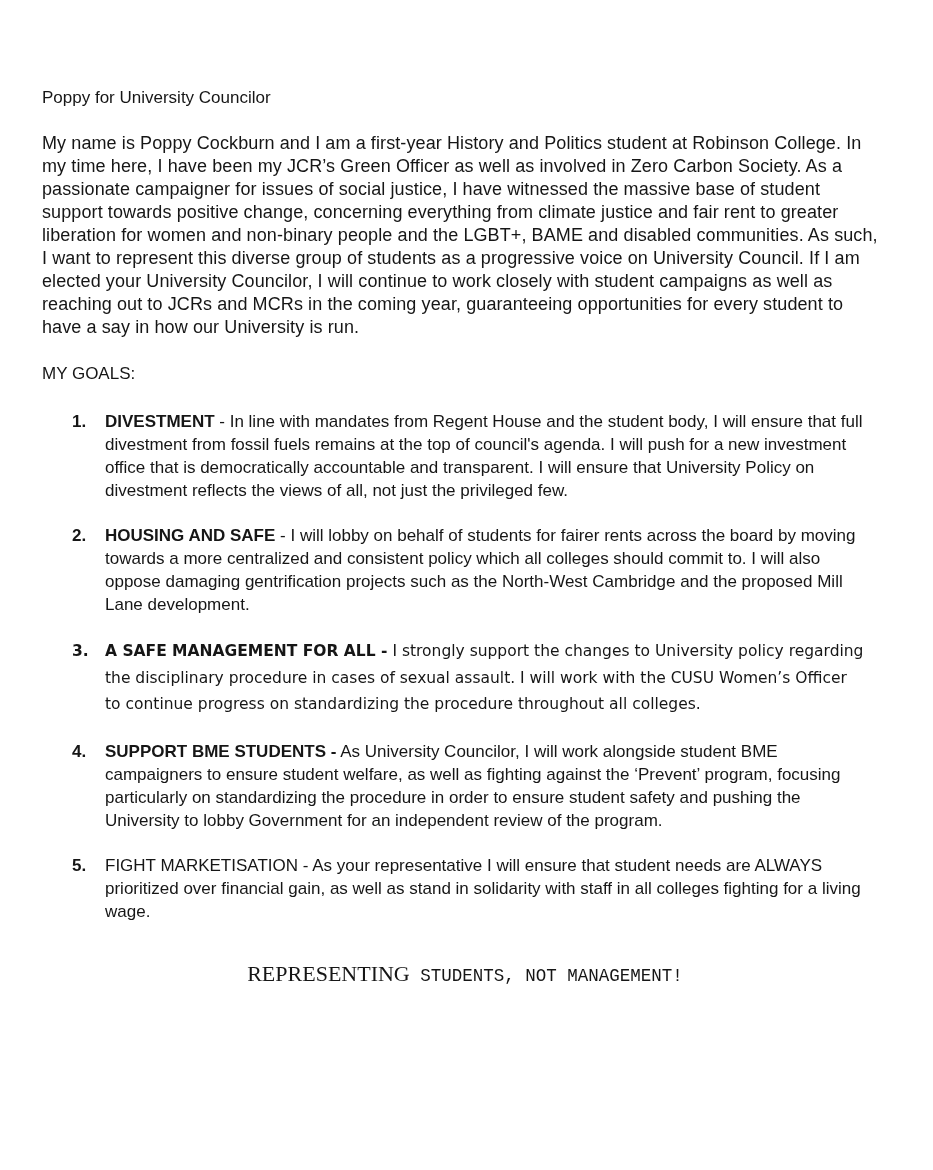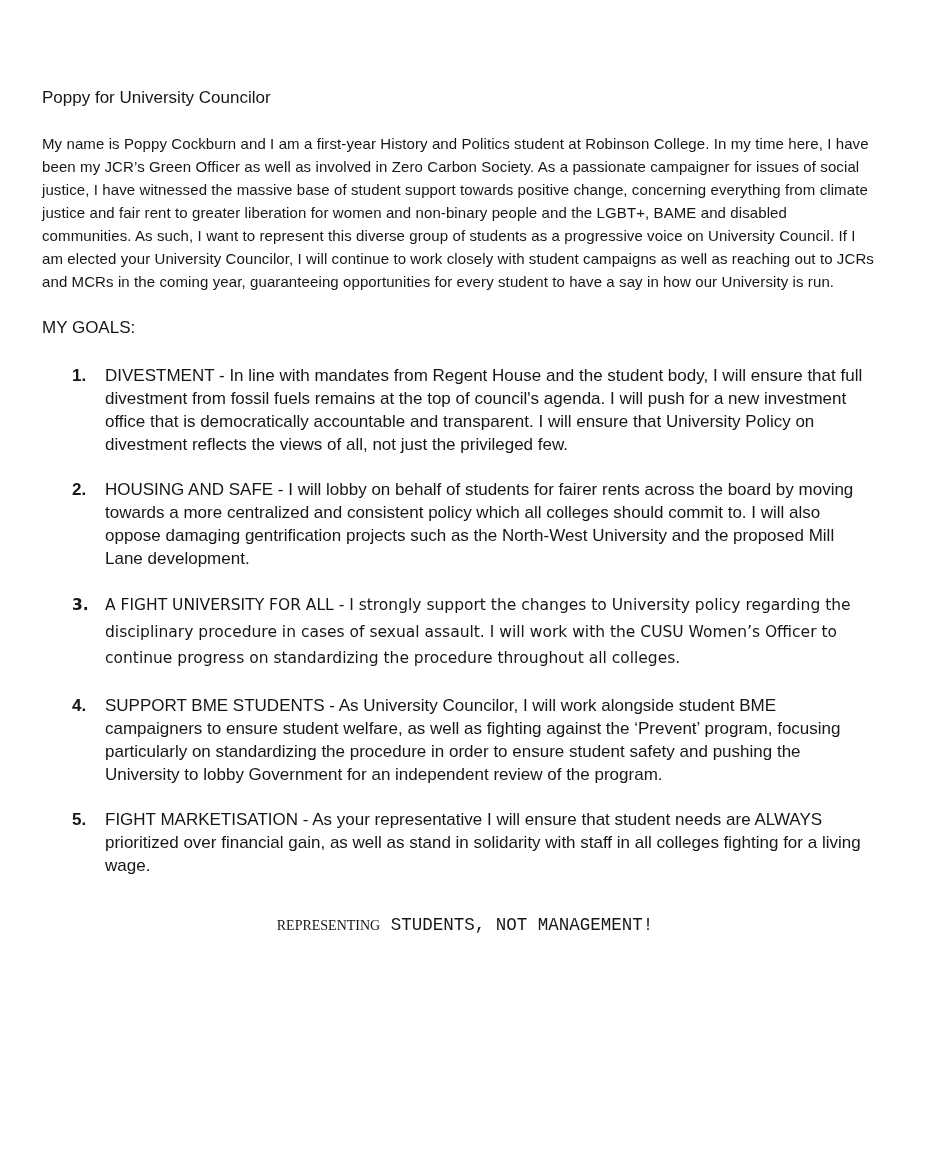--- a/index.html
+++ b/index.html
@@ -21,21 +21,21 @@
     box-sizing: border-box;
     padding: 86px 45px 0 42px;
   }
   .doc-title {
     font-size: 17px;
     line-height: 23px;
     margin: 0 0 23px 0;
     white-space: pre-wrap;
   }
   .intro {
-    font-size: 15px;
+    font-size: 18px;
     line-height: 23px;
     margin: 0 10px 23px 0;
     letter-spacing: 0.1px;
     white-space: pre-wrap;
   }
   .goals-heading {
     font-size: 17px;
     line-height: 23px;
     margin: 0 0 8px 0;
     white-space: pre-wrap;
@@ -53,41 +53,41 @@
   .goal .num {
     flex: 0 0 33px;
     font-weight: bold;
     white-space: pre-wrap;
   }
   .goal .content {
     flex: 1 1 auto;
     white-space: pre-wrap;
   }
   .goal .head {
-    font-weight: normal;
+    font-weight: bold;
   }
   
   .goal.alt-font {
     font-family: "DejaVu Sans", sans-serif;
     font-size: 15.5px;
     line-height: 26.5px;
   }
   
   .goal.plain-head .head {
     font-weight: normal;
     text-align: right;
   }
   .closing {
     text-align: center;
     margin: 38px 0 0 0;
     white-space: pre-wrap;
   }
   .closing .serif-part {
     font-family: "Liberation Serif", serif;
-    font-size: 14px;
+    font-size: 22px;
   }
   .closing .sans-part {
     font-family: Liberation Mono, monospace;
     font-size: 17.5px;
   }
 </style>
 </head>
 <body>
 
 <div class="page">
@@ -100,26 +100,26 @@
 
   <div class="goals">
 
     <div class="goal">
       <span class="num">1.</span>
       <span class="content"><span class="head">DIVESTMENT</span><span> - </span><span>In line with mandates from Regent House and the student body, I will ensure that full divestment from fossil fuels remains at the top of council's agenda. I will push for a new investment office that is democratically accountable and transparent. I will ensure that University Policy on divestment reflects the views of all, not just the privileged few.</span></span>
     </div>
 
     <div class="goal">
       <span class="num">2.</span>
-      <span class="content"><span class="head">HOUSING AND SAFE</span><span> - </span><span>I will lobby on behalf of students for fairer rents across the board by moving towards a more centralized and consistent policy which all colleges should commit to. I will also oppose damaging gentrification projects such as the North-West University and the proposed Mill Lane development.</span></span>
+      <span class="content"><span class="head">HOUSING AND SAFE</span><span> - </span><span>I will lobby on behalf of students for fairer rents across the board by moving towards a more centralized and consistent policy which all colleges should commit to. I will also oppose damaging gentrification projects such as the North-West Cambridge and the proposed Mill Lane development.</span></span>
     </div>
 
     <div class="goal alt-font">
       <span class="num">3.</span>
-      <span class="content"><span class="head">A FIGHT UNIVERSITY FOR ALL -</span><span> </span><span>I strongly support the changes to University policy regarding the disciplinary procedure in cases of sexual assault. I will work with the CUSU Women’s Officer to continue progress on standardizing the procedure throughout all colleges.</span></span>
+      <span class="content"><span class="head">A SAFE MANAGEMENT FOR ALL -</span><span> </span><span>I strongly support the changes to University policy regarding the disciplinary procedure in cases of sexual assault. I will work with the CUSU Women’s Officer to continue progress on standardizing the procedure throughout all colleges.</span></span>
     </div>
 
     <div class="goal">
       <span class="num">4.</span>
       <span class="content"><span class="head">SUPPORT BME STUDENTS -</span><span> </span><span>As University Councilor, I will work alongside student BME campaigners to ensure student welfare, as well as fighting against the ‘Prevent’ program, focusing particularly on standardizing the procedure in order to ensure student safety and pushing the University to lobby Government for an independent review of the program.</span></span>
     </div>
 
     <div class="goal plain-head">
       <span class="num">5.</span>
       <span class="content"><span class="head">FIGHT MARKETISATION</span><span> - </span><span>As your representative I will ensure that student needs are ALWAYS prioritized over financial gain, as well as stand in solidarity with staff in all colleges fighting for a living wage.</span></span>

